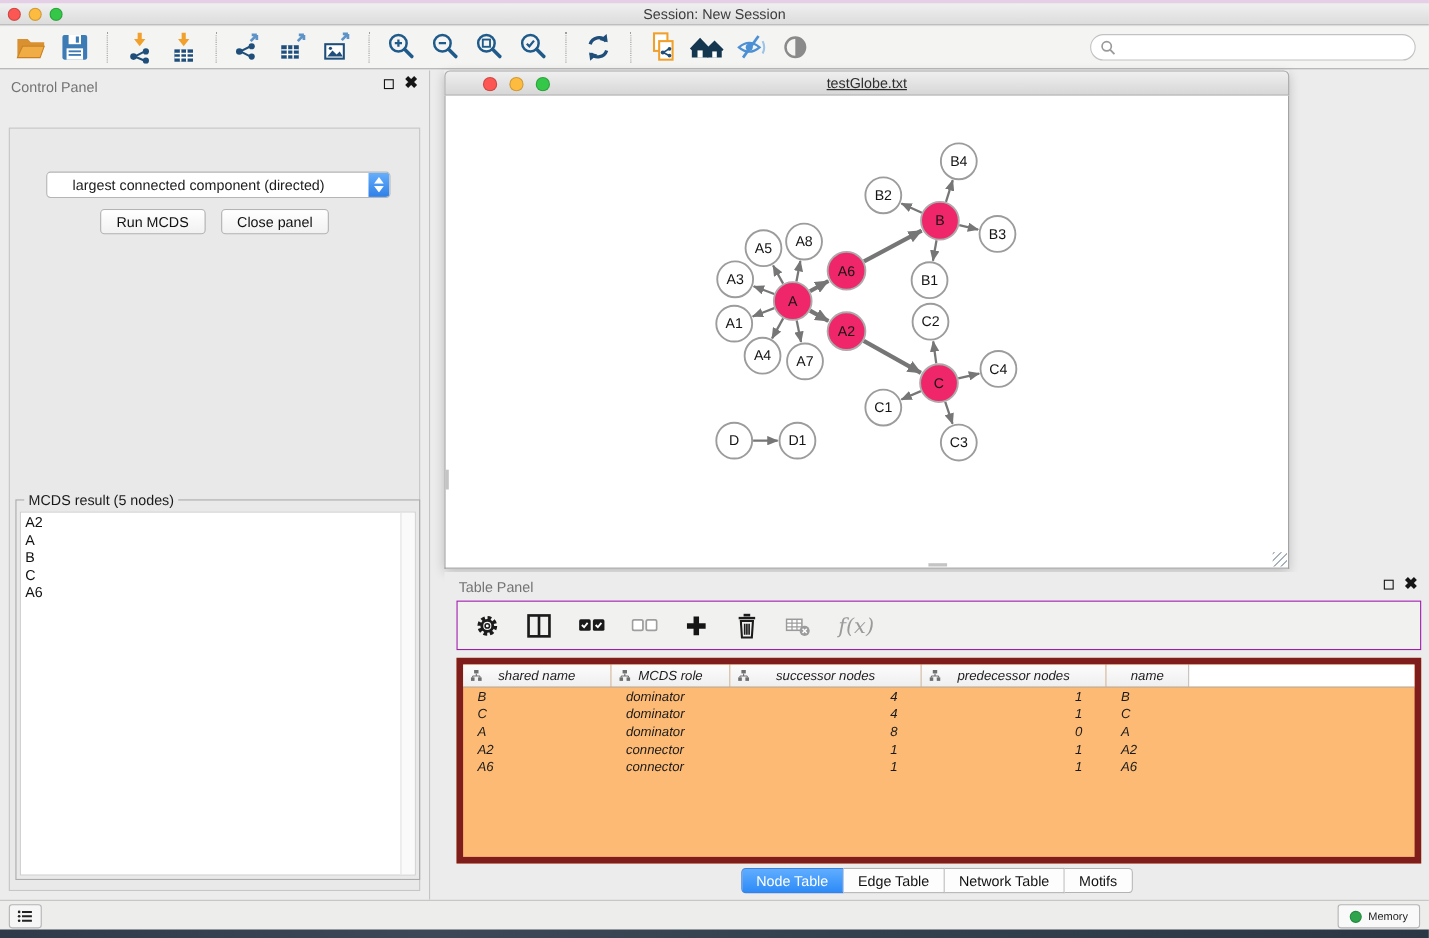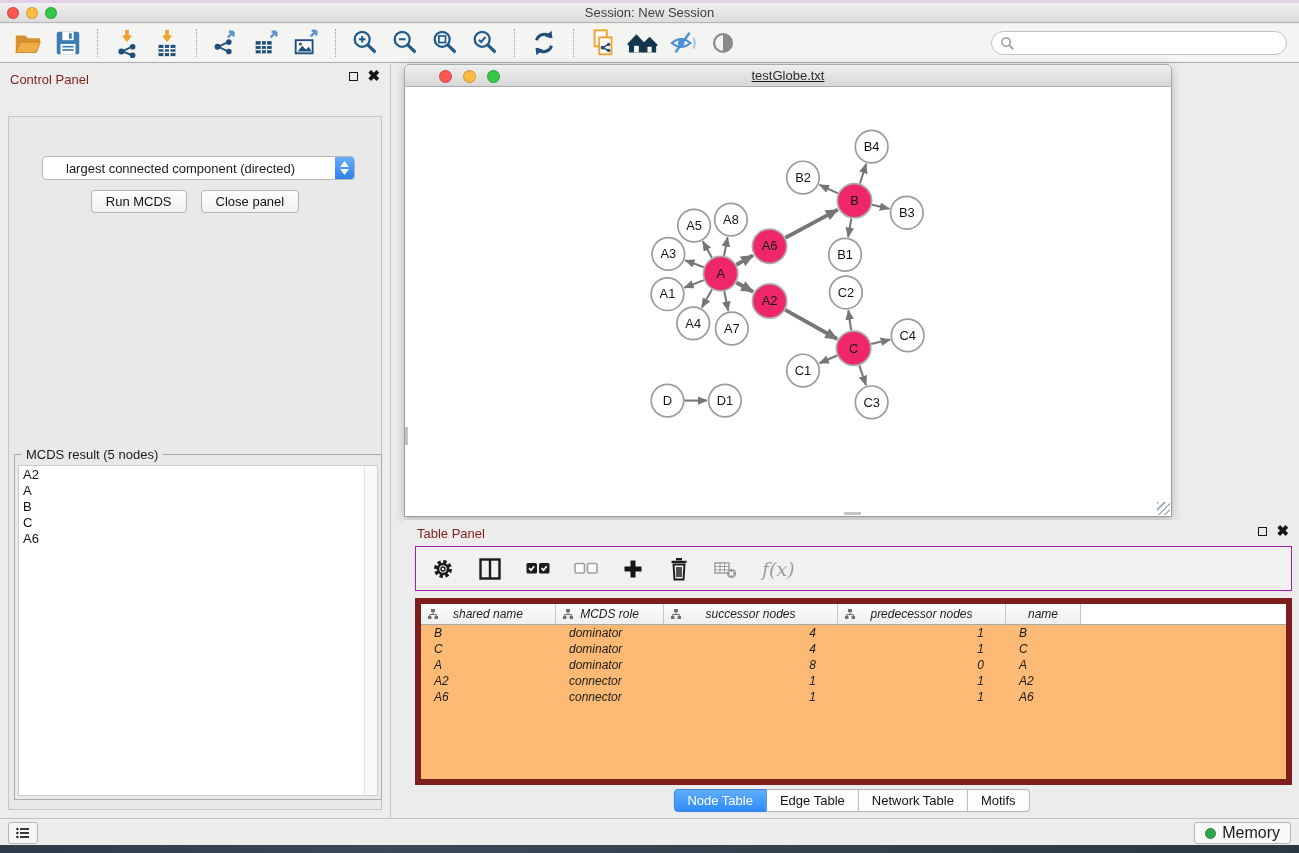--- a/index.html
+++ b/index.html
@@ -20,21 +20,21 @@
              border-bottom:1px solid #ABABAB; display:flex; align-items:center; padding:0 8px; }
   .tb-btn { width:40px; height:32px; display:flex; align-items:center; justify-content:center; border-radius:4px; }
   .tb-sep { width:1px; height:28px; border-left:1px dotted #9E9E9E; margin:0 9px; }
   .searchbox { margin-left:auto; margin-right:4px; width:296px; height:24px; background:#fff;
                border:1px solid #C2C2C2; border-radius:12px; display:flex; align-items:center; padding:0 8px; }
   .searchbox input { border:none; outline:none; flex:1; font-size:12px; font-family:"Liberation Sans",sans-serif; background:transparent; }
 
   
   .control-panel { position:absolute; top:64px; left:0; width:391px; bottom:35px; background:#ECECEC;
                    border-right:1px solid #C4C4C4; }
-  .panel-title { position:absolute; top:8px; left:10px; font-size:13px; color:#7f1d1d; }
+  .panel-title { position:absolute; top:8px; left:10px; font-size:13px; color:#737373; }
   .win-icons { position:absolute; top:7px; right:10px; display:flex; gap:9px; align-items:center; }
   .float-ic { width:9px; height:9px; border:1.6px solid #151515; display:inline-block; }
   .close-ic { font-size:15px; font-weight:bold; line-height:10px; color:#151515; }
   .cp-tabs { position:absolute; top:32px; left:0; right:0; display:flex; justify-content:center; z-index:2; }
   .seg { height:21px; line-height:19px; font-size:13px; padding:0 13px; background:#FDFDFD;
          border:1px solid #B3B3B3; border-left:none; color:#111; text-align:center; }
   .seg:first-child { border-left:1px solid #B3B3B3; border-radius:4px 0 0 4px; }
   .seg:last-child { border-radius:0 4px 4px 0; }
   .seg.active { background:linear-gradient(#6FB5FD,#3B8DF7); border-color:#3B82E0; color:#fff; }
   .cp-inner { position:absolute; top:52px; left:8px; right:8px; bottom:8px; background:#E9E9E9;
@@ -89,21 +89,21 @@
   .td { overflow:hidden; white-space:nowrap; }
   .tp-tabs { position:absolute; bottom:6px; left:50%; transform:translateX(-50%); display:flex; }
   .tp-tabs .seg { height:23px; line-height:21px; }
   .tp-tabs .seg.active { background:linear-gradient(#5FADFF,#2E8BF7); }
 
   
   .statusbar { position:absolute; left:0; right:0; bottom:8px; height:27px; background:#EDEDEC; border-top:1px solid #C3C3C3; }
   .list-btn { position:absolute; left:8px; top:3px; width:30px; height:22px; background:#F6F6F6;
               border:1px solid #B4B4B4; border-radius:3px; display:flex; align-items:center; justify-content:center; }
   .memory-btn { position:absolute; right:8px; top:3px; height:22px; background:#F9F9F9; border:1px solid #B4B4B4;
-                border-radius:3px; display:flex; align-items:center; gap:6px; padding:0 10px; font-size:16px; }
+                border-radius:3px; display:flex; align-items:center; gap:6px; padding:0 10px; font-size:10px; }
   .mem-dot { width:11px; height:11px; border-radius:50%; background:#2EA44C; border:1px solid #238A3D; }
   .desktop-strip { position:absolute; left:0; right:0; bottom:0; height:8px;
                    background:linear-gradient(90deg,#2E3A49,#3C4857 30%,#33404E 60%,#2B3745); }
 </style>
 </head>
 <body>
 
 <div class="desktop-edge"></div>
 <div class="titlebar">
   <div class="traffic">

